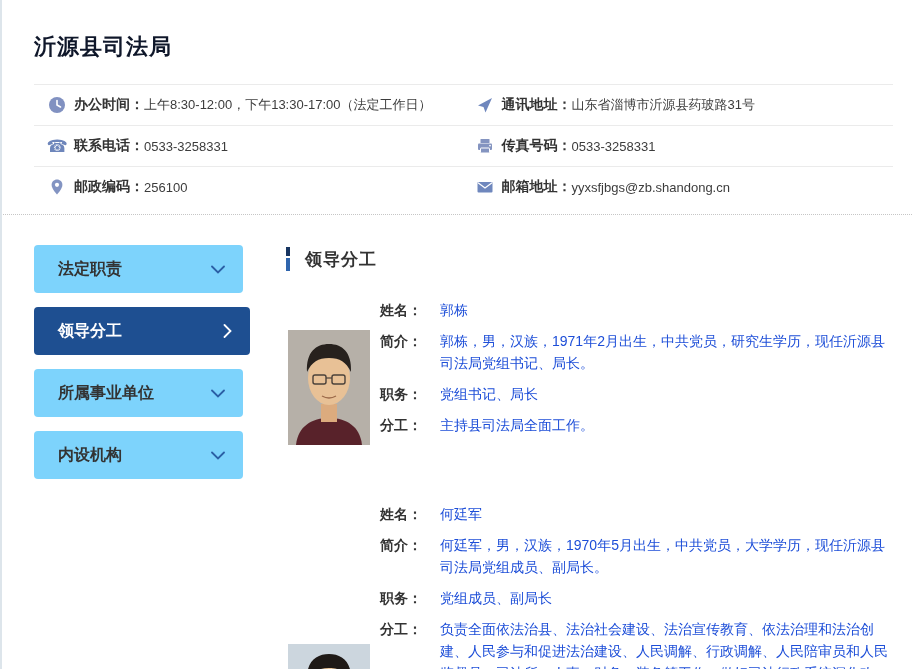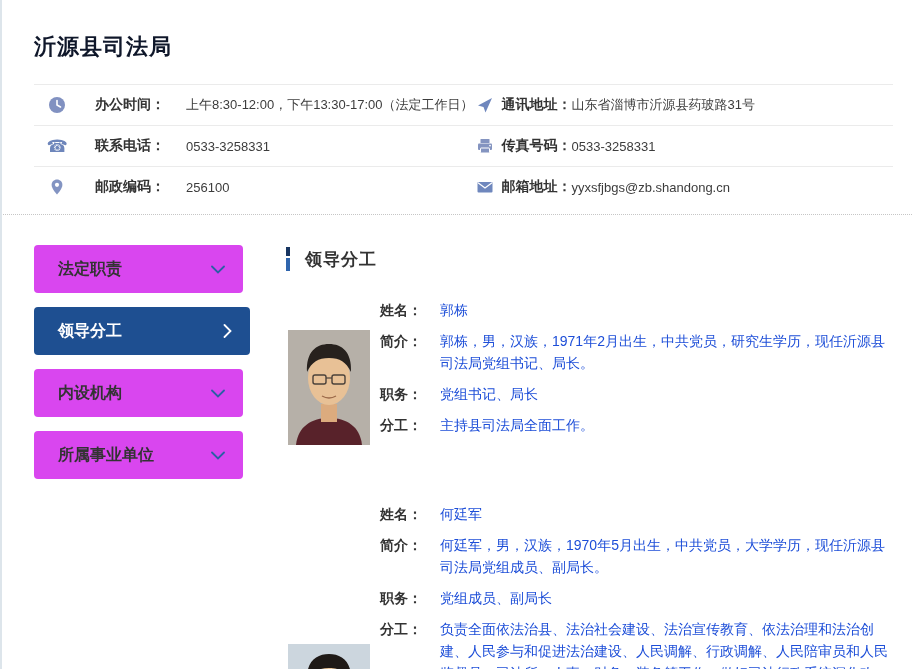--- a/index.html
+++ b/index.html
@@ -9,34 +9,34 @@
 
   .page { padding: 0 19px 0 34px; }
 
   .page-title { margin-top: 32px; font-size: 22px; font-weight: bold; color: #0f172a; letter-spacing: 1px; }
 
   
   .contact { margin-top: 22px; border-top: 1px solid #ebebeb; }
   .contact-row { display: flex; border-bottom: 1px solid #ebebeb; }
   .contact-row.last { border-bottom: none; align-items: flex-end; }
   .contact-cell { width: 50%; height: 40px; display: flex; align-items: center; }
-  .contact-cell.c1 { padding-left: 14px; gap: 21px; }
+  .contact-cell.c1 { padding-left: 14px; }
   .contact-cell.c2 { padding-left: 12px; }
   .cicon { width: 18px; height: 18px; display: inline-flex; align-items: center; justify-content: center; margin-right: 8px; flex: none; }
   .cicon svg { display: block; }
   .phone-glyph { font-size: 17px; color: #6e86bb; line-height: 1; }
   .clabel { font-weight: bold; font-size: 14px; color: #333; white-space: nowrap; }
   .cvalue { font-size: 13px; color: #3c3c3c; white-space: nowrap; }
   .dotted-sep { border-bottom: 1px dotted #c6c6c6; margin: 7px -19px 0 -34px; }
 
   
   .lower { display: flex; margin-top: 30px; align-items: flex-start; }
 
   .sidebar { width: 216px; flex: none; }
-  .side-item { width: 209px; height: 48px; background: #d946ef; border-radius: 4px; margin-bottom: 14px;
+  .side-item { width: 209px; height: 48px; background: #7dd3fc; border-radius: 4px; margin-bottom: 14px;
                display: flex; align-items: center; justify-content: space-between; padding: 0 18px 0 24px;
                font-size: 16px; font-weight: bold; color: #333; cursor: pointer; }
   .side-item.active { width: 216px; background: #1e4f91; color: #ffffff; }
   .side-item .chev { display: flex; align-items: center; }
 
   .main { flex: 1; margin-left: 36px; min-width: 0; }
   .section-header { display: flex; align-items: center; margin-top: 2px; }
   .bar-icon { width: 4px; display: flex; flex-direction: column; margin-right: 15px; }
   .bar-icon .b1 { height: 9px; background: #173561; }
   .bar-icon .b2 { height: 13px; background: #2f65ad; margin-top: 2px; }
@@ -145,29 +145,29 @@
       </div>
       <div class="side-item active">
         <span>领导分工</span>
         <span class="chev">
           <svg width="9" height="14" viewBox="0 0 9 14">
               <path d="M1.5 1 L7.5 7 L1.5 13" stroke="#ffffff" stroke-width="1.8" fill="none" stroke-linecap="round"></path>
             </svg>
         </span>
       </div>
       <div class="side-item">
-        <span>内设机构</span>
+        <span>所属事业单位</span>
         <span class="chev">
           <svg width="14" height="9" viewBox="0 0 14 9">
               <path d="M1 1.5 L7 7.5 L13 1.5" stroke="#2b5fa5" stroke-width="1.8" fill="none" stroke-linecap="round"></path>
             </svg>
         </span>
       </div>
       <div class="side-item">
-        <span>所属事业单位</span>
+        <span>内设机构</span>
         <span class="chev">
           <svg width="14" height="9" viewBox="0 0 14 9">
               <path d="M1 1.5 L7 7.5 L13 1.5" stroke="#2b5fa5" stroke-width="1.8" fill="none" stroke-linecap="round"></path>
             </svg>
         </span>
       </div>
     </div>
 
     <div class="main">
 

